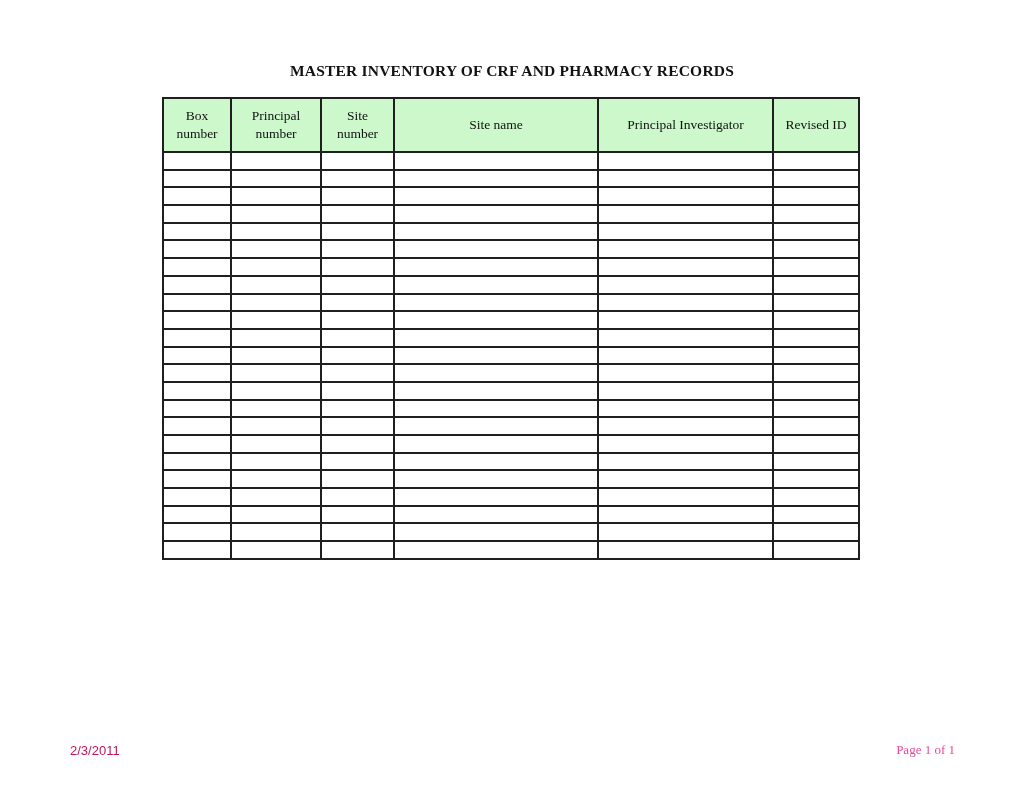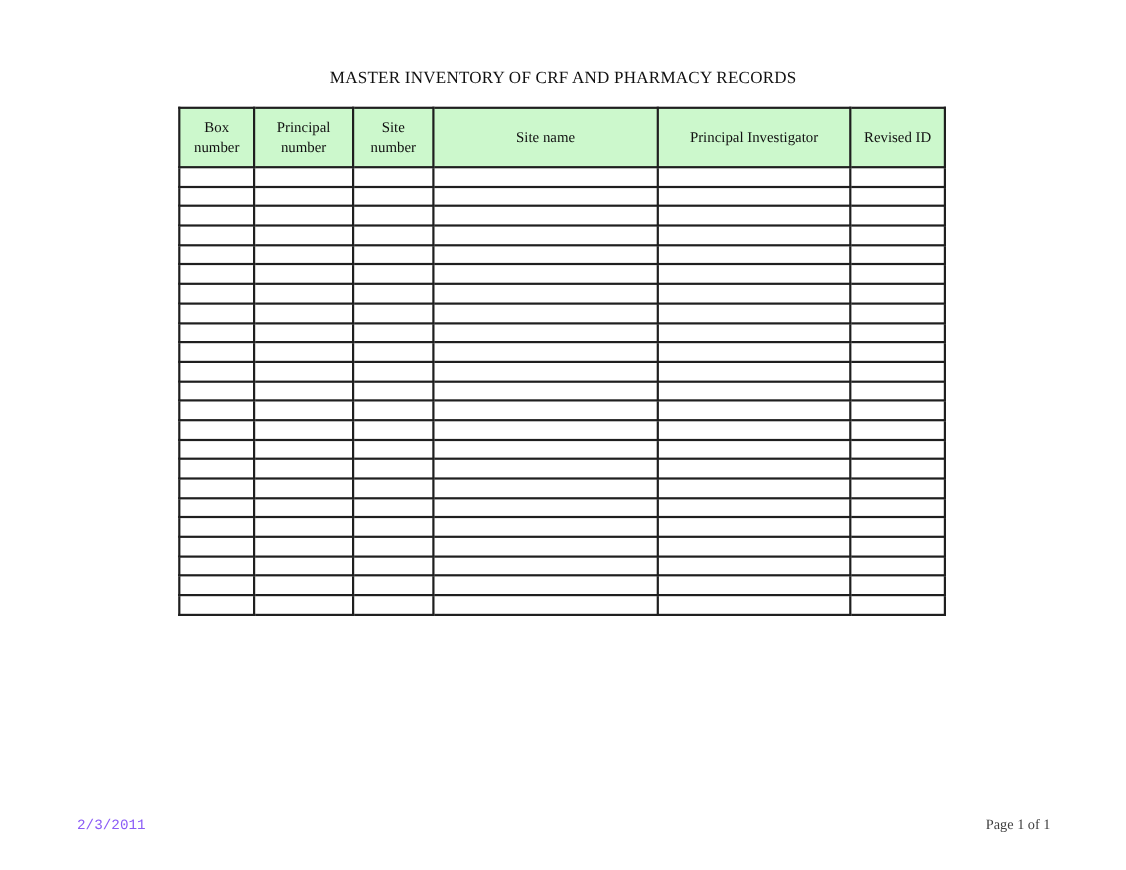--- a/index.html
+++ b/index.html
@@ -29,21 +29,21 @@
     color: #000000;
   }
   .doc-title {
     position: absolute;
     top: 62px;
     left: 0;
     width: 100%;
     text-align: center;
     font-family: "Liberation Serif", serif;
     font-size: 15.5px;
-    font-weight: normal;
+    font-weight: bold;
     letter-spacing: 0.2px;
     color: #111111;
     margin: 0;
   }
   .inventory-table {
     position: absolute;
     left: 162px;
     top: 97px;
     width: 696px;
     border-collapse: collapse;
@@ -83,31 +83,31 @@
     top: 725px;
     font-family: "Liberation Serif", serif;
     font-size: 13px;
     color: #111111;
     white-space: nowrap;
   }
   .footer-date {
     position: absolute;
     left: 70px;
     top: 743px;
-    font-family: Liberation Mono, monospace;
+    font-family: Liberation Sans, sans-serif;
     font-size: 13px;
-    color: #8b5cf6;
+    color: #be185d;
   }
   .footer-page {
     position: absolute;
     right: 69px;
     top: 742px;
     font-family: "Liberation Serif", serif;
     font-size: 13px;
-    color: #404040;
+    color: #ec4899;
   }
 </style>
 </head>
 <body>
 
 <div class="page">
 
 
   <h1 class="doc-title">MASTER INVENTORY OF CRF AND PHARMACY RECORDS</h1>
 

